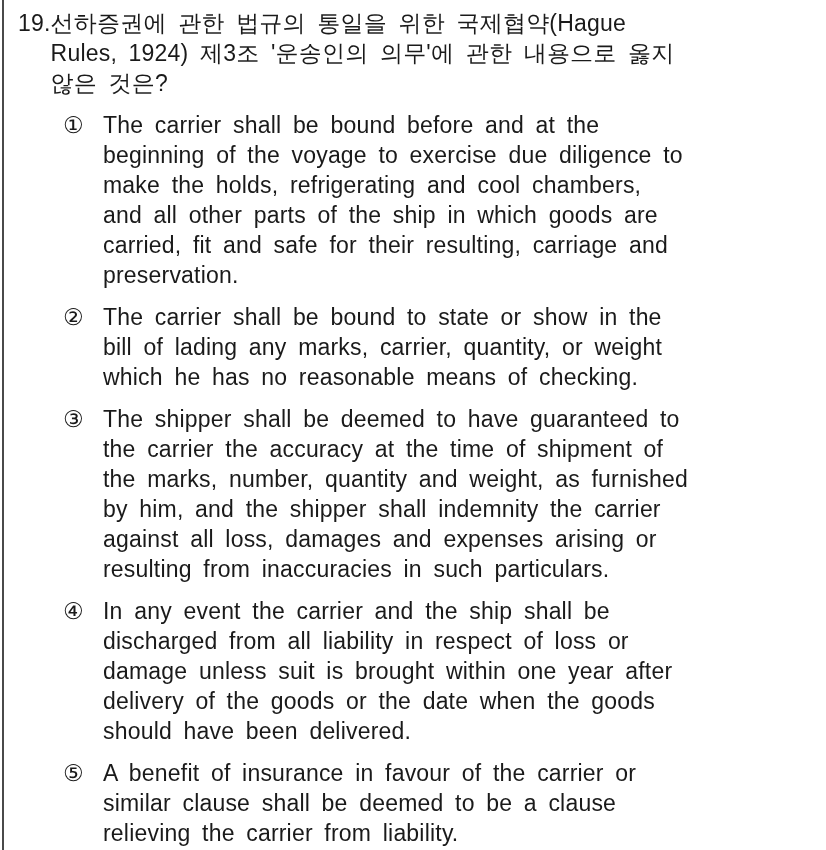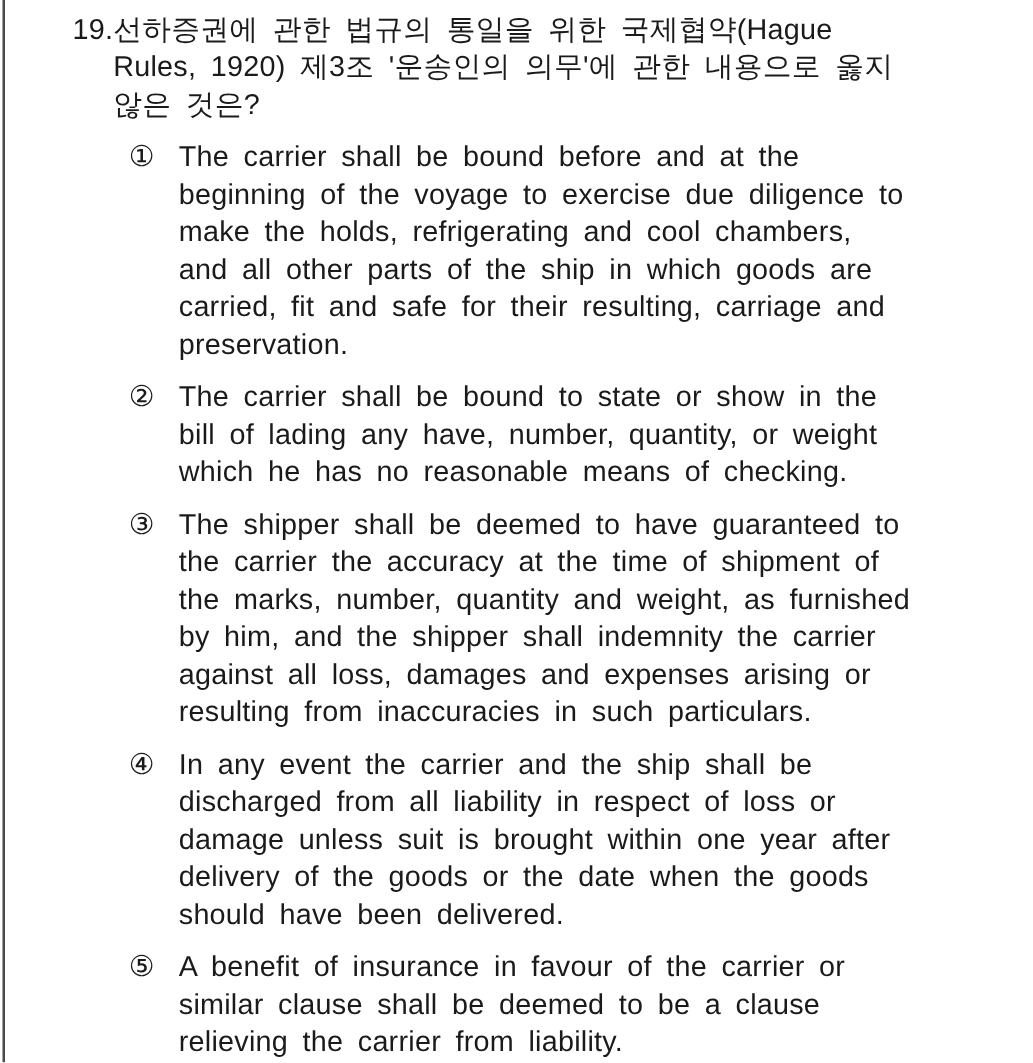--- a/index.html
+++ b/index.html
@@ -23,21 +23,20 @@
   .left-border {
     position: absolute;
     left: 2px;
     top: 0;
     bottom: 0;
     width: 2px;
     background: #4a4a4a;
   }
   .content {
     padding: 8px 20px 0 18px;
-    margin-left: 40px;
   }
   .question-block {
     display: flex;
     align-items: flex-start;
   }
   .q-number {
     flex: 0 0 32px;
     white-space: nowrap;
   }
   .q-text {
@@ -62,38 +61,38 @@
 </head>
 <body>
 
 <div class="page">
   <div class="left-border"></div>
   <div class="content">
 
     <div class="question-block">
       <span class="q-number">19.</span>
       <div class="q-text">선하증권에 관한 법규의 통일을 위한 국제협약(Hague
-Rules, 1920) 제3조 '운송인의 의무'에 관한 내용으로 옳지
+Rules, 1924) 제3조 '운송인의 의무'에 관한 내용으로 옳지
 않은 것은?</div>
     </div>
 
     <div class="option">
       <span class="opt-marker">①</span>
       <div class="opt-text">The carrier shall be bound before and at the
 beginning of the voyage to exercise due diligence to
 make the holds, refrigerating and cool chambers,
 and all other parts of the ship in which goods are
 carried, fit and safe for their resulting, carriage and
 preservation.</div>
     </div>
 
     <div class="option">
       <span class="opt-marker">②</span>
       <div class="opt-text">The carrier shall be bound to state or show in the
-bill of lading any have, number, quantity, or weight
+bill of lading any marks, carrier, quantity, or weight
 which he has no reasonable means of checking.</div>
     </div>
 
     <div class="option">
       <span class="opt-marker">③</span>
       <div class="opt-text">The shipper shall be deemed to have guaranteed to
 the carrier the accuracy at the time of shipment of
 the marks, number, quantity and weight, as furnished
 by him, and the shipper shall indemnity the carrier
 against all loss, damages and expenses arising or

